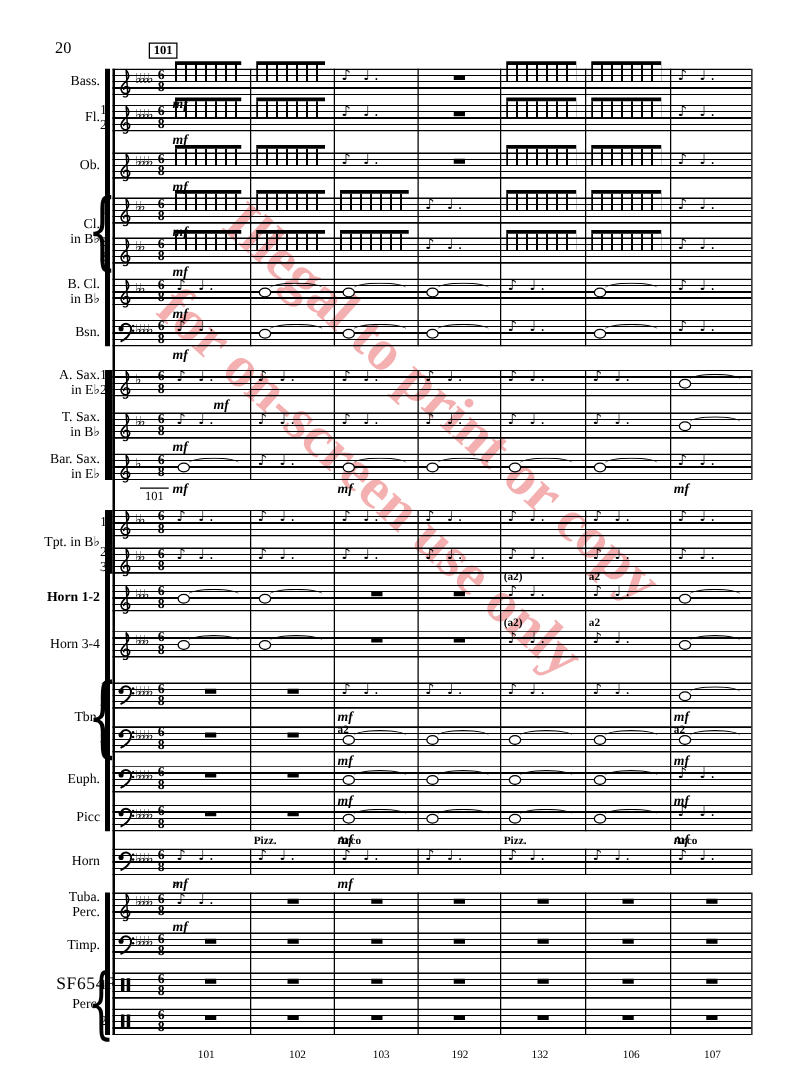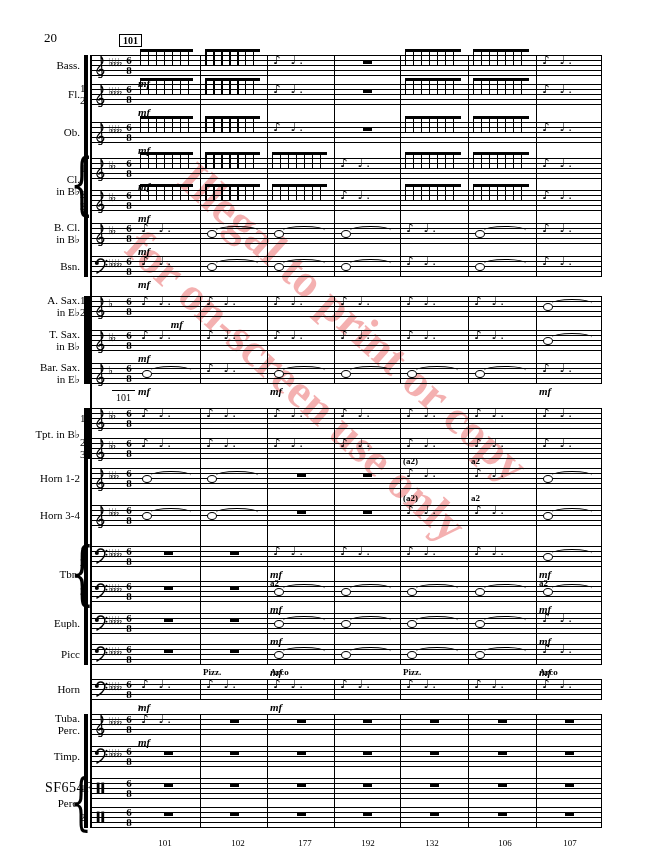--- a/index.html
+++ b/index.html
@@ -357,21 +357,21 @@
       <div class="noteglyphs" style="left: 406px; top: 436px;">♪ ♩.</div>
       <div class="noteglyphs" style="left: 474px; top: 436px;">♪ ♩.</div>
       <div class="noteglyphs" style="left: 542px; top: 436px;">♪ ♩.</div>
       <div class="staff" style="left: 90px; top: 468px; width: 511px;"></div>
       <svg viewBox="0 0 14 22" class="clef" style="left: 93px; top: 467px; width: 15px; height: 24px; position: absolute; z-index: 3;">
         <use href="#clef-treble"></use>
       </svg>
       <div class="flats" style="left: 108px; top: 469px;">♭♭♭</div>
       <div class="tsig" style="left: 124px; top: 468px;">6</div>
       <div class="tsig" style="left: 124px; top: 478px;">8</div>
-      <div class="ilabel" style="left: 14px; top: 472px;">
+      <div class="ilabel" style="left: 14px; top: 472px; font-weight: bold;">
         <div>Horn 1-2</div>
       </div>
       <div class="notehead" style="left: 142px; top: 475px;"></div>
       <div class="tie" style="left: 151px; top: 471px; width: 40.3px;"></div>
       <div class="notehead" style="left: 207px; top: 475px;"></div>
       <div class="tie" style="left: 216px; top: 471px; width: 41.54px;"></div>
       <div class="rest" style="left: 296.5px; top: 473px;"></div>
       <div class="rest" style="left: 363px; top: 473px;"></div>
       <div class="noteglyphs" style="left: 406px; top: 466px;">♪ ♩.</div>
       <div class="noteglyphs" style="left: 474px; top: 466px;">♪ ♩.</div>
@@ -583,18 +583,18 @@
       <div class="rest" style="left: 363px; top: 812px;"></div>
       <div class="rest" style="left: 430px; top: 812px;"></div>
       <div class="rest" style="left: 498px; top: 812px;"></div>
       <div class="rest" style="left: 564.5px; top: 812px;"></div>
     </div>
   <div id="mnums"></div>
 
   <div class="plate">SF654F</div>
 <div class="mnum" style="left: 165px; top: 838px;">101</div>
     <div class="mnum" style="left: 238px; top: 838px;">102</div>
-    <div class="mnum" style="left: 305px; top: 838px;">177</div>
+    <div class="mnum" style="left: 305px; top: 838px;">103</div>
     <div class="mnum" style="left: 368px; top: 838px;">192</div>
     <div class="mnum" style="left: 432px; top: 838px;">132</div>
     <div class="mnum" style="left: 505px; top: 838px;">106</div>
     <div class="mnum" style="left: 570px; top: 838px;">107</div>
   </div>
 
 </body></html>

